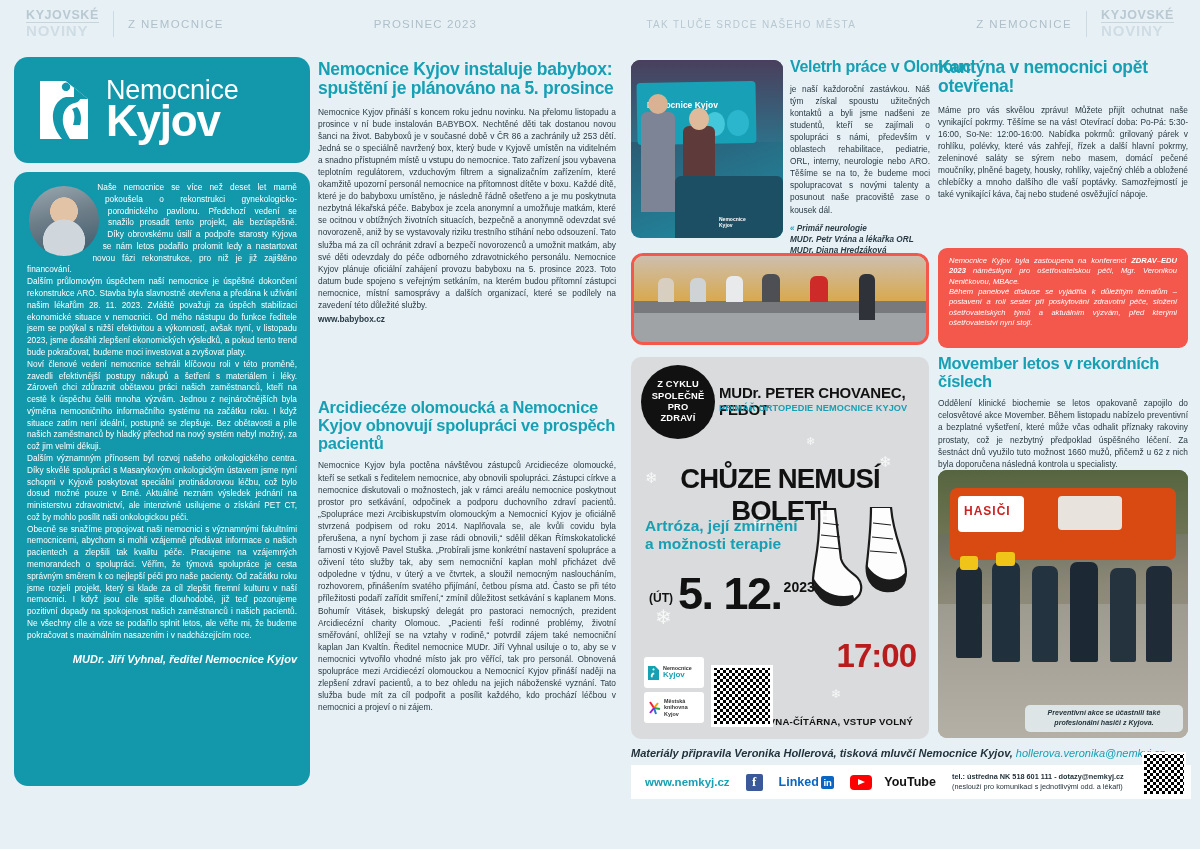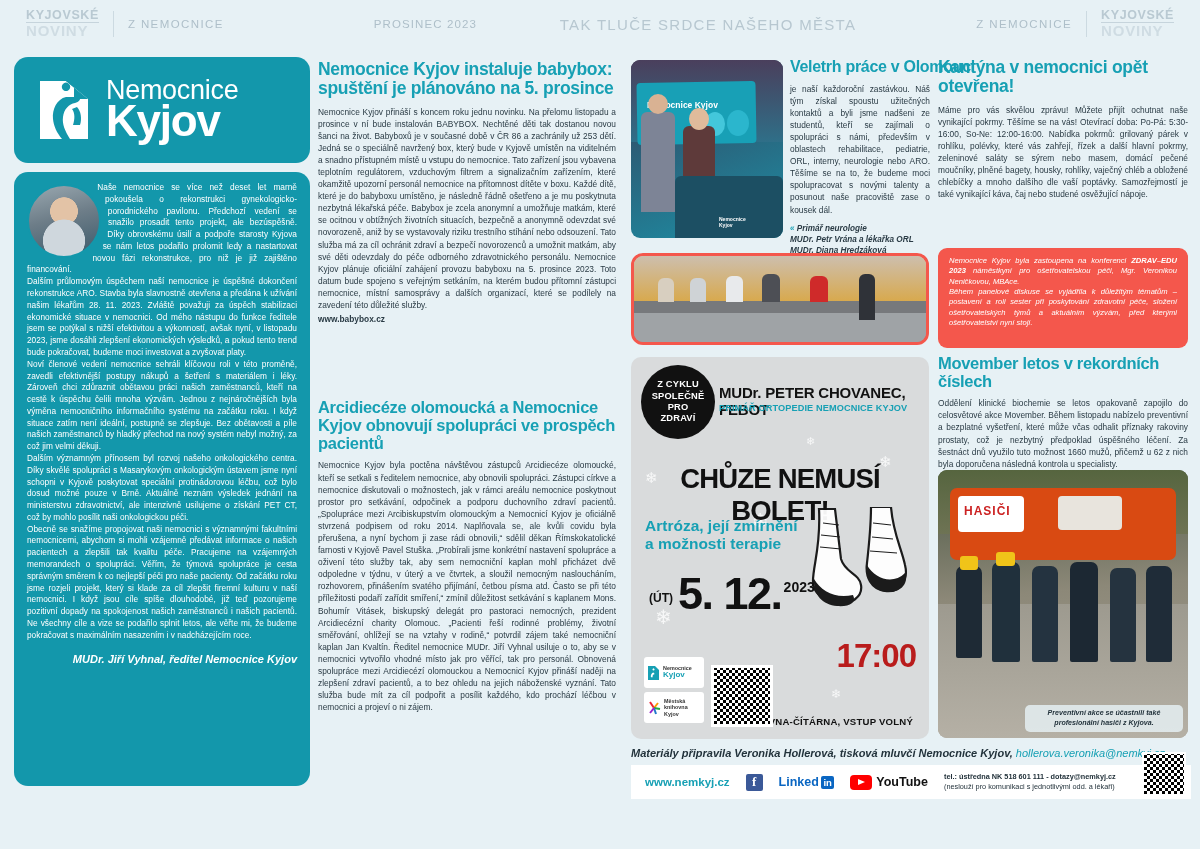--- a/index.html
+++ b/index.html
@@ -21,21 +21,21 @@
     font-size: 12.5px; font-weight: bold; letter-spacing: 0.6px;
     color: #b9c9d2; border-bottom: 1.6px solid #c6d4dc; padding-bottom: 1px;
   }
   .mh-logo .l2 {
     font-size: 15px; font-weight: bold; letter-spacing: 0.8px;
     color: #cfdce3; margin-top: 1px;
   }
   .mh-div { width: 1px; height: 26px; background: #ccdae1; margin: 0 14px; }
   .mh-sec { font-size: 11.5px; letter-spacing: 1.4px; color: #aebfc9; }
   .mh-date { font-size: 11.5px; letter-spacing: 1.1px; color: #aebfc9; margin-left: 150px; }
-  .mh-slogan { font-size: 15px; letter-spacing: 1.3px; color: #b7c7d0; margin-left: auto; }
+  .mh-slogan { font-size: 10px; letter-spacing: 1.3px; color: #b7c7d0; margin-left: auto; }
   .mh-right { display:flex; align-items:center; margin-left: 120px; }
 
   
   .teal-logo {
     position: absolute; left: 14px; top: 57px; width: 296px; height: 106px;
     background: #1397ab; border-radius: 14px;
     display: flex; align-items: center; padding-left: 22px; gap: 14px;
   }
   .kyjov-mark { width: 56px; height: 66px; position: relative; flex: none; }
   .kyjov-name { color: #fff; line-height: 0.93; }
@@ -200,21 +200,21 @@
     background: #fff; display: flex; align-items: center; padding: 0 14px; gap: 16px;
   }
   .f-web { font-size: 11.5px; font-weight: bold; color: #17a0b4; }
   .f-fb {
     width: 17px; height: 17px; background: #3b5998; color: #fff; border-radius: 2px;
     font-size: 13px; font-weight: bold; display:flex; align-items:center; justify-content:center;
     font-family: "Liberation Serif", serif;
   }
   .f-li { font-size: 12.5px; font-weight: bold; color: #0a66c2; display:flex; align-items:center; gap:2px;}
   .f-li .box { background:#0a66c2; color:#fff; font-size:9.5px; padding: 1px 2.5px; border-radius:2px; }
-  .f-yt { display: flex; align-items: center; gap: 4px; }
+  .f-yt { display: flex; align-items: center; gap: 12px; }
   .f-yt .play {
     width: 22px; height: 15px; background:#ff0000; border-radius:4px; position:relative;
   }
   .f-yt .play::after {
     content:""; position:absolute; left:8px; top:4px;
     border-left: 7px solid #fff; border-top: 3.5px solid transparent; border-bottom: 3.5px solid transparent;
   }
   .f-yt .yt-t { font-size: 12.5px; font-weight: bold; color:#111; }
   .f-tel { font-size: 7.3px; color: #1d2d36; line-height: 1.35; }
   .f-tel b { font-weight: bold; }

